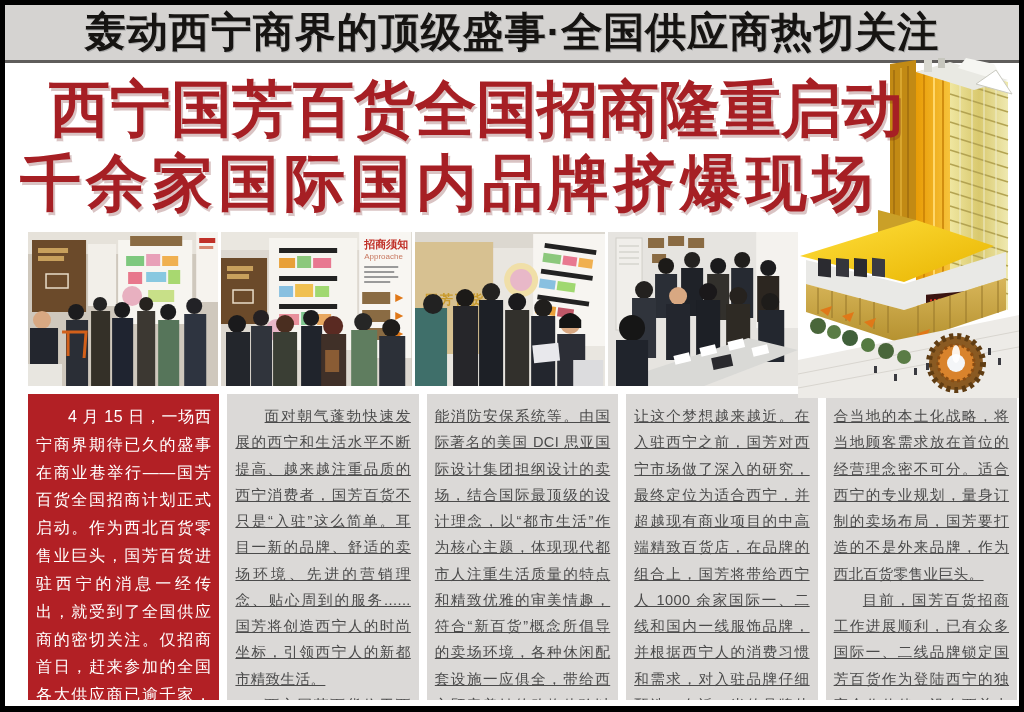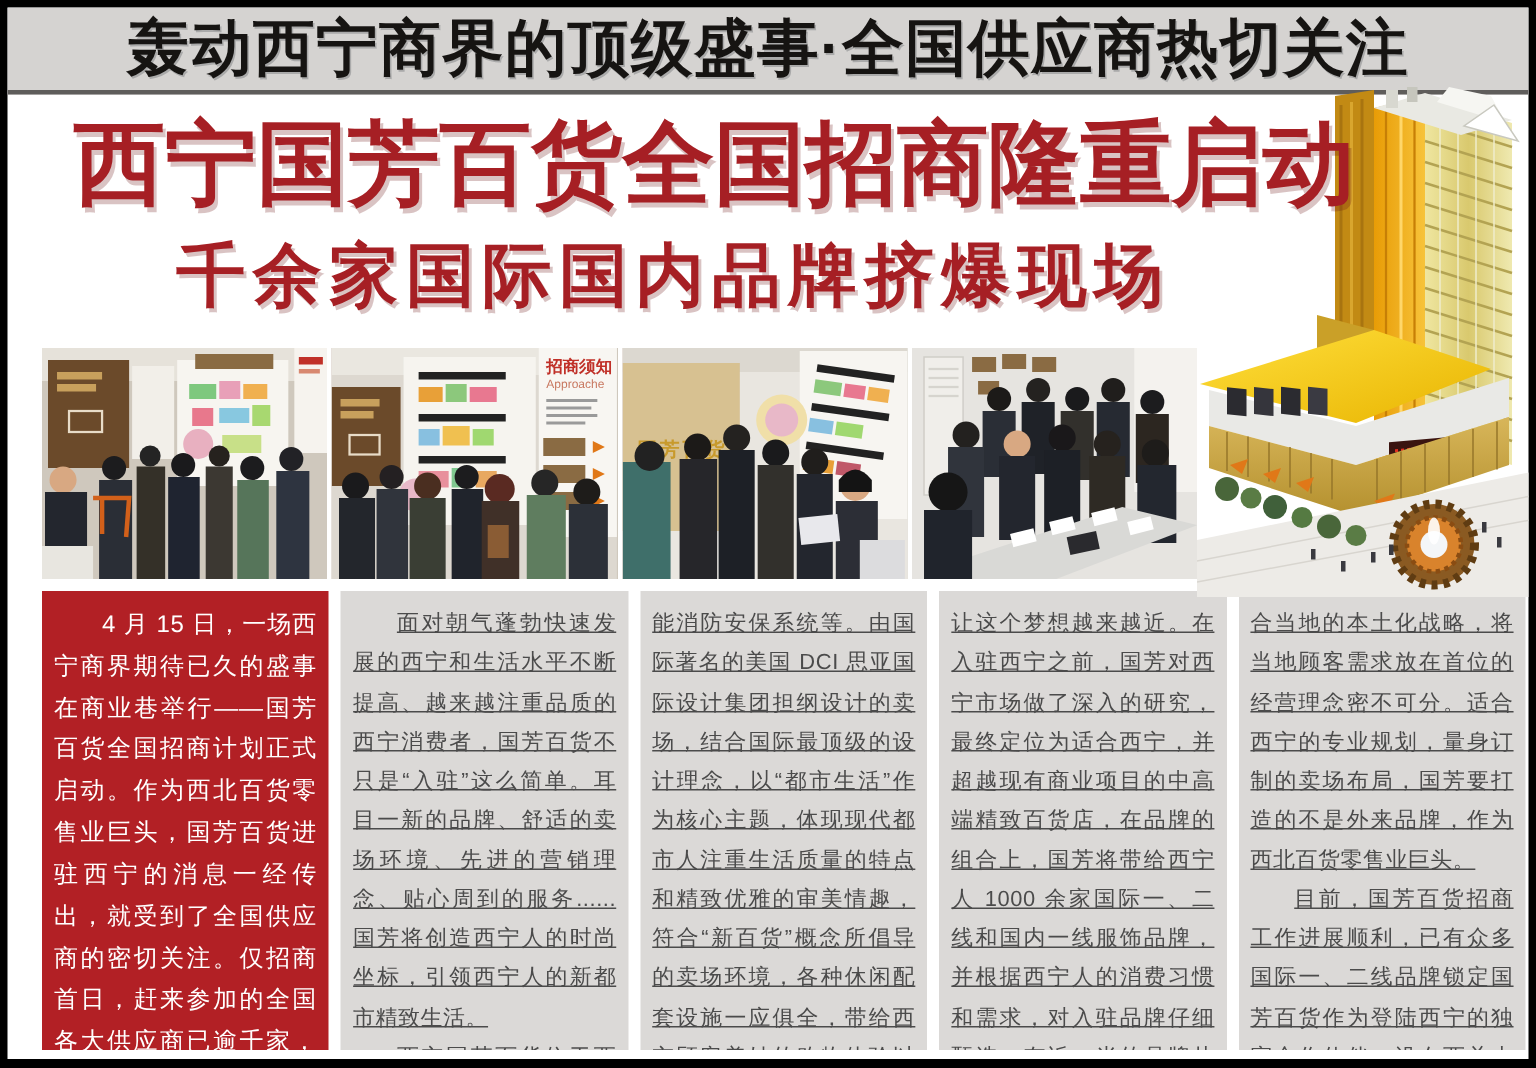--- a/index.html
+++ b/index.html
@@ -11,21 +11,21 @@
   .banner{position:absolute;top:0;left:0;width:100%;height:55px;background:#d5d3d1;
           border-bottom:3px solid #5f5d5b;display:flex;align-items:center;justify-content:center;}
   .banner span{font-size:41px;font-weight:900;color:#161412;letter-spacing:1px;
                text-shadow:1px 1px 0 #aaa;white-space:nowrap;}
 
   
   .headline{position:absolute;top:66px;left:0;width:888px;text-align:center;z-index:3;}
   .headline div{font-weight:900;color:#a61f24;white-space:nowrap;
                 text-shadow:2px 3px 0 rgba(105,14,16,0.25);}
   .headline .l1{font-size:61px;line-height:76px;letter-spacing:0px;padding-left:44px;}
-  .headline .l2{font-size:46px;line-height:72px;letter-spacing:5px;}
+  .headline .l2{font-size:61px;line-height:72px;letter-spacing:5px;}
 
   
   .building{position:absolute;top:53px;left:793px;width:226px;height:340px;z-index:1;}
 
   
   .photos{position:absolute;top:227px;left:23px;width:770px;height:154px;display:flex;gap:3px;z-index:2;}
   .photo{flex:1;height:154px;overflow:hidden;background:#cfc8bd;}
   .photo svg{display:block;width:100%;height:100%;}
 
   

